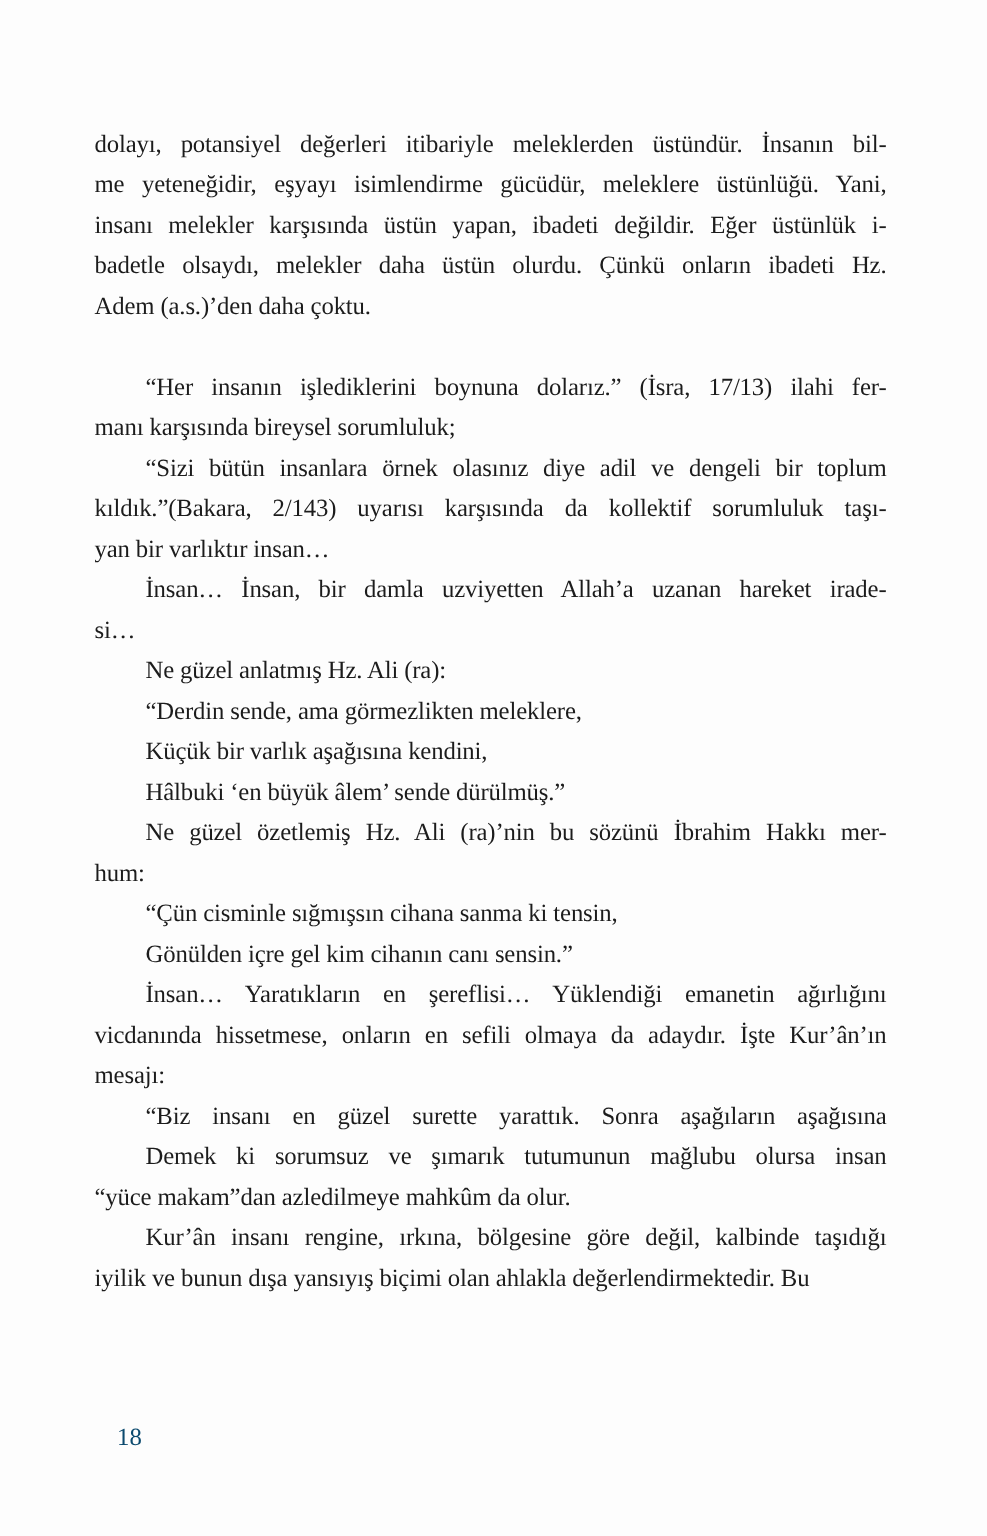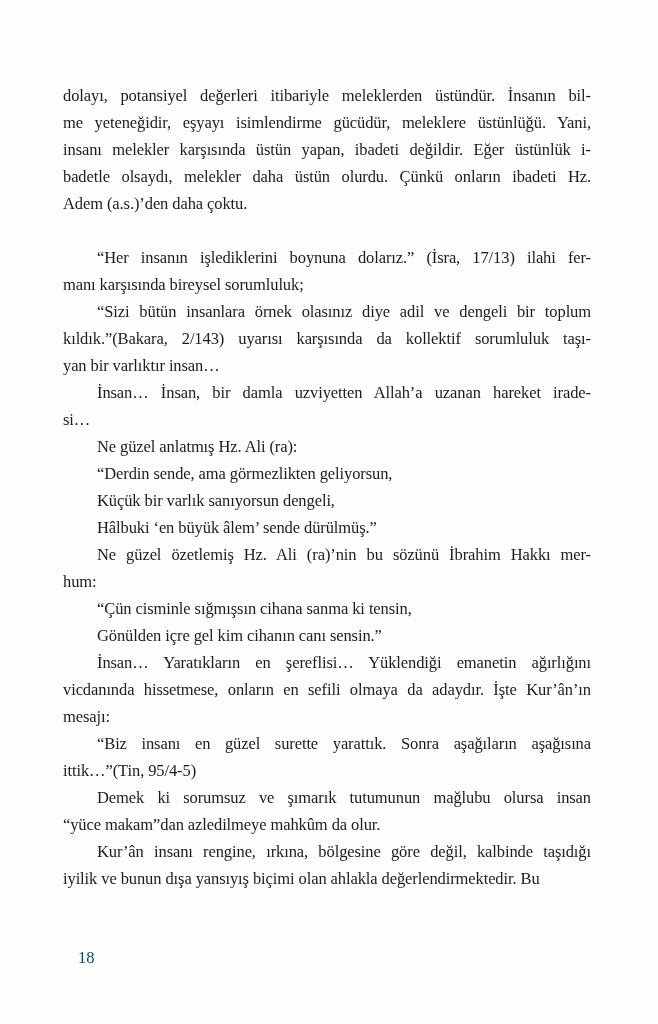--- a/index.html
+++ b/index.html
@@ -75,24 +75,24 @@
         <span class="line last">yan bir varlıktır insan…</span>
       </p>
       <p class="indent">
         <span class="line">İnsan… İnsan, bir damla uzviyetten Allah’a uzanan hareket irade-</span>
         <span class="line last">si…</span>
       </p>
       <p class="indent">
         <span class="line last">Ne güzel anlatmış Hz. Ali (ra):</span>
       </p>
       <p class="indent">
-        <span class="line last">“Derdin sende, ama görmezlikten geliyorsun,</span>
+        <span class="line last">“Derdin sende, ama görmezlikten meleklere,</span>
       </p>
       <p class="indent">
-        <span class="line last">Küçük bir varlık sanıyorsun dengeli,</span>
+        <span class="line last">Küçük bir varlık aşağısına kendini,</span>
       </p>
       <p class="indent">
         <span class="line last">Hâlbuki ‘en büyük âlem’ sende dürülmüş.”</span>
       </p>
       <p class="indent">
         <span class="line">Ne güzel özetlemiş Hz. Ali (ra)’nin bu sözünü İbrahim Hakkı mer-</span>
         <span class="line last">hum:</span>
       </p>
       <p class="indent">
         <span class="line last">“Çün cisminle sığmışsın cihana sanma ki tensin,</span>
@@ -100,21 +100,20 @@
       <p class="indent">
         <span class="line last">Gönülden içre gel kim cihanın canı sensin.”</span>
       </p>
       <p class="indent">
         <span class="line">İnsan… Yaratıkların en şereflisi… Yüklendiği emanetin ağırlığını</span>
         <span class="line">vicdanında hissetmese, onların en sefili olmaya da adaydır. İşte Kur’ân’ın</span>
         <span class="line last">mesajı:</span>
       </p>
       <p class="indent">
         <span class="line">“Biz insanı en güzel surette yarattık. Sonra aşağıların aşağısına</span>
-        <span class="line last">ittik…”(Tin, 95/4-5)</span>
       </p>
       <p class="indent">
         <span class="line">Demek ki sorumsuz ve şımarık tutumunun mağlubu olursa insan</span>
         <span class="line last">“yüce makam”dan azledilmeye mahkûm da olur.</span>
       </p>
       <p class="indent">
         <span class="line">Kur’ân insanı rengine, ırkına, bölgesine göre değil, kalbinde taşıdığı</span>
         <span class="line last">iyilik ve bunun dışa yansıyış biçimi olan ahlakla değerlendirmektedir. Bu</span>
       </p>
     </div>

